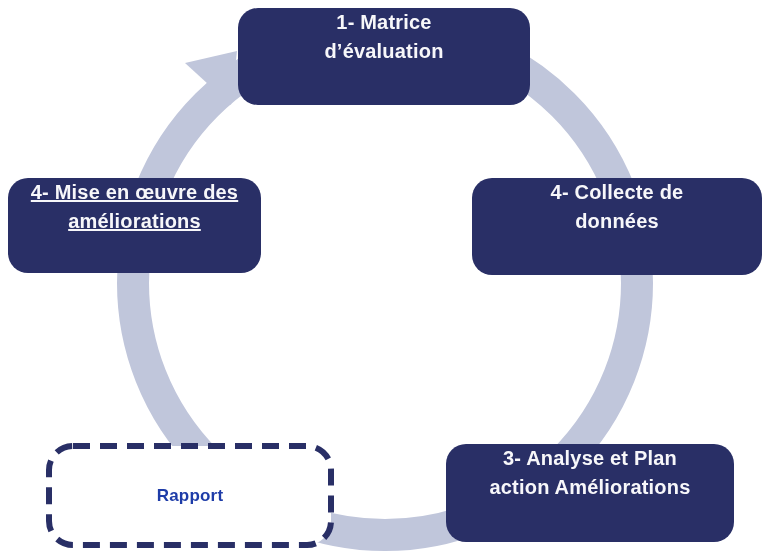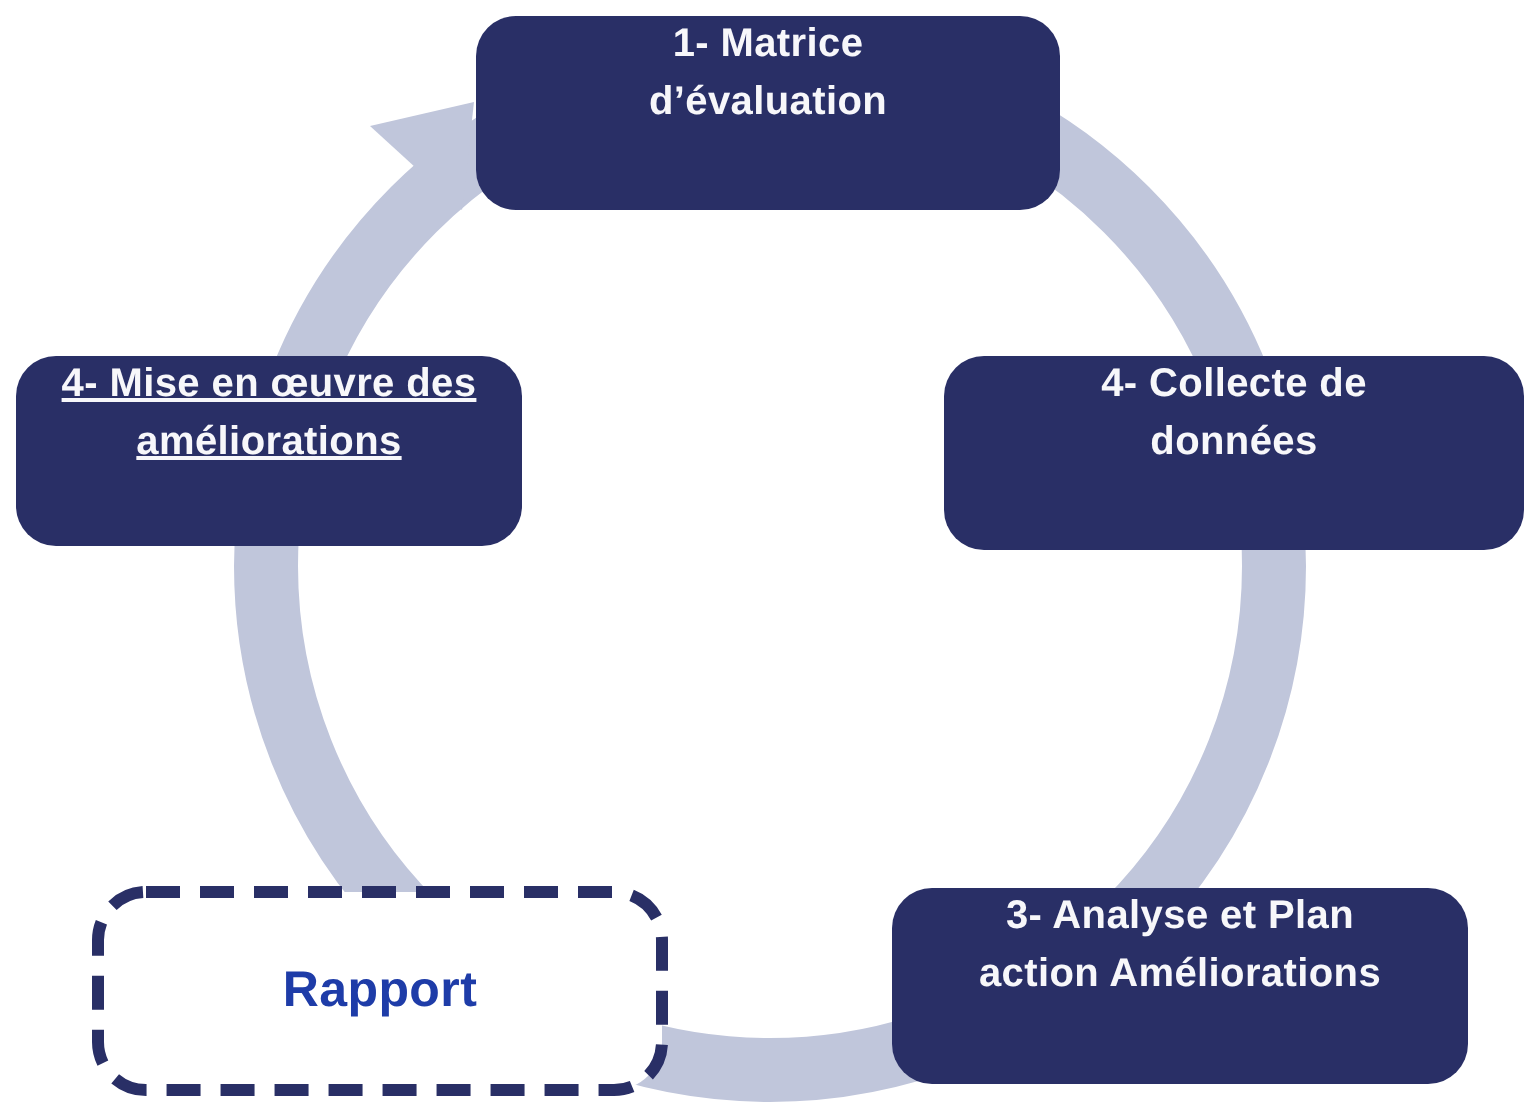--- a/index.html
+++ b/index.html
@@ -44,21 +44,21 @@
   .step-2{left:472px;top:178px;width:290px;height:97px;}
   .step-3{left:424px;top:444px;width:288px;height:98px;margin-left:22px;}
   .step-4{left:8px;top:178px;width:253px;height:95px;text-decoration:underline;}
   .report-label{
     position:absolute;
     left:49px;top:446px;width:282px;height:99px;
     display:flex;align-items:center;justify-content:center;
     text-align:center;
     color:var(--accent);
     font-weight:bold;
-    font-size:25px;
+    font-size:17px;
     letter-spacing:0.2px;
   }
 </style>
 </head>
 <body>
 
 <div class="stage">
 
   <svg class="cycle-svg" viewBox="0 0 768 554" aria-hidden="true">
 

